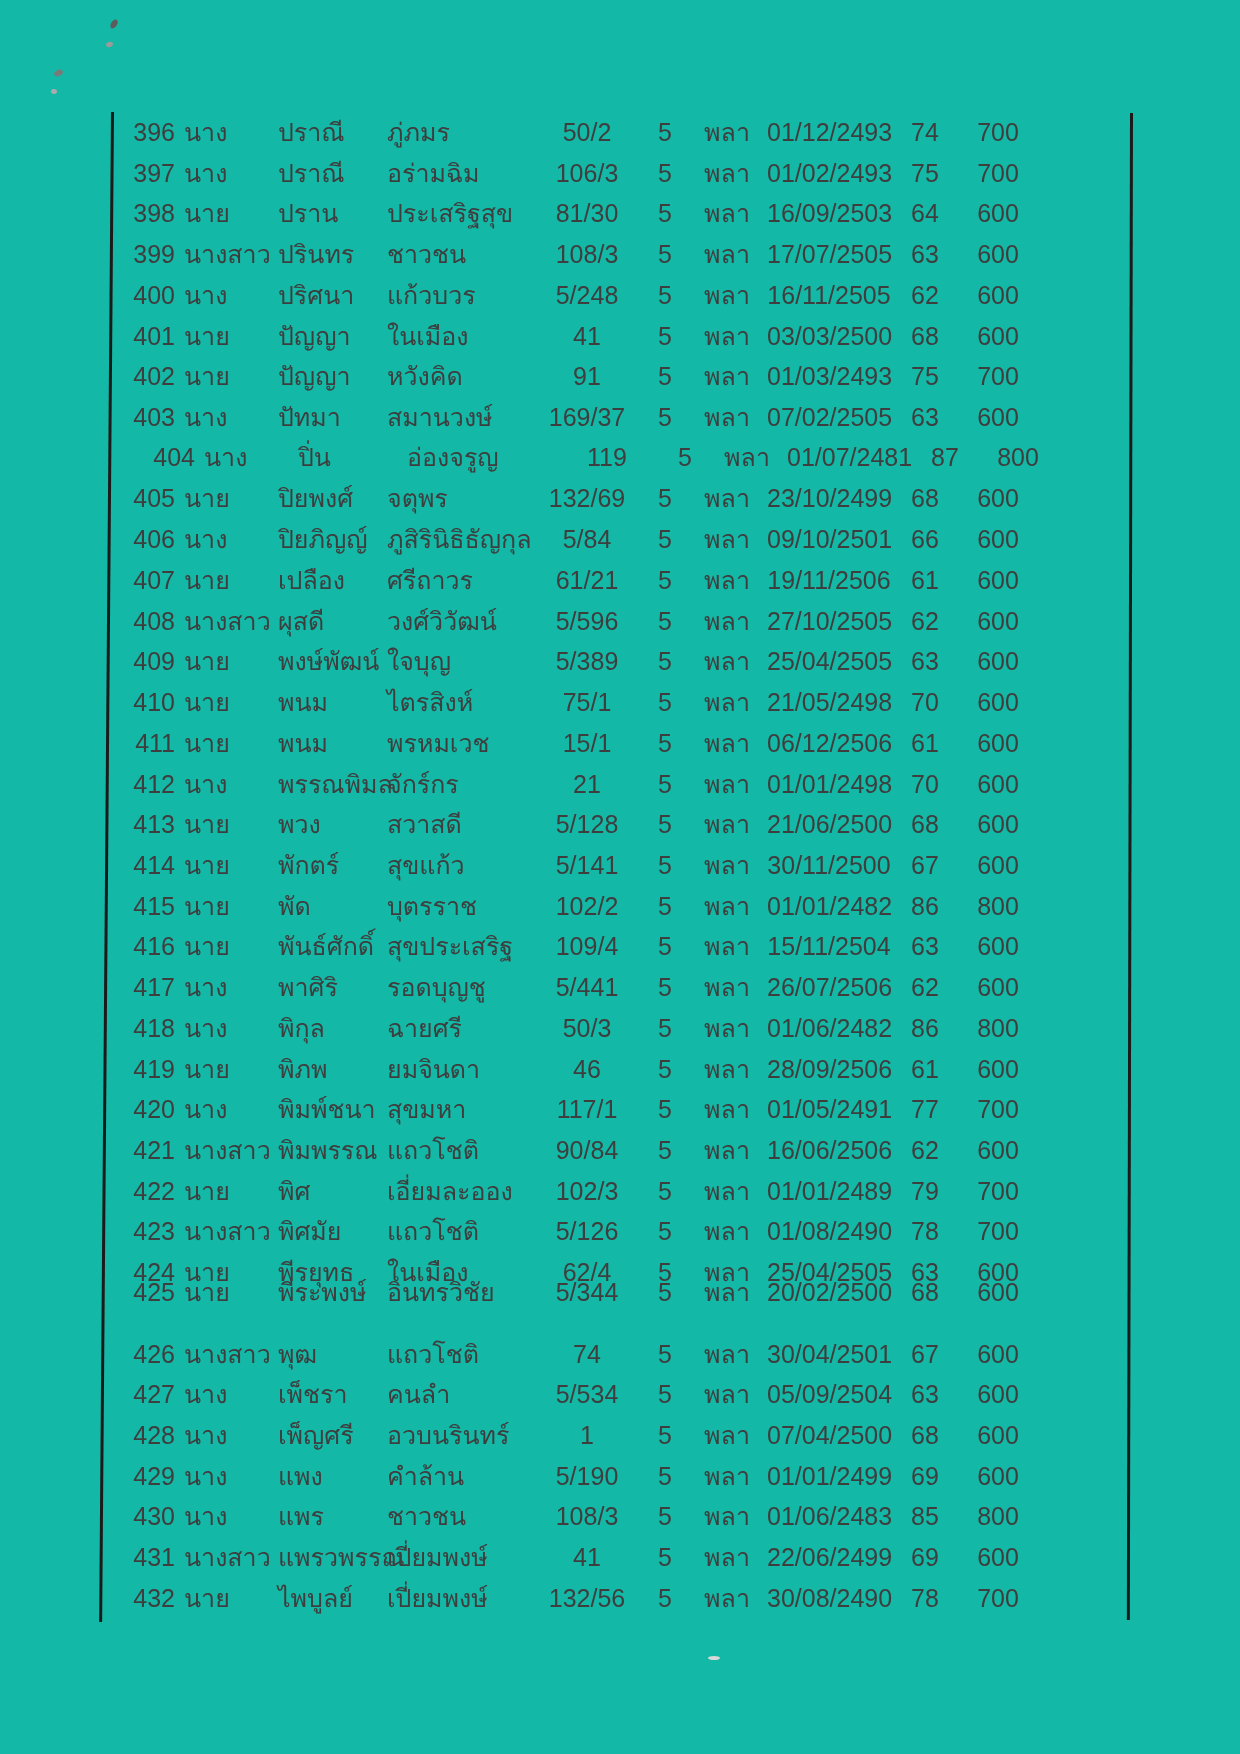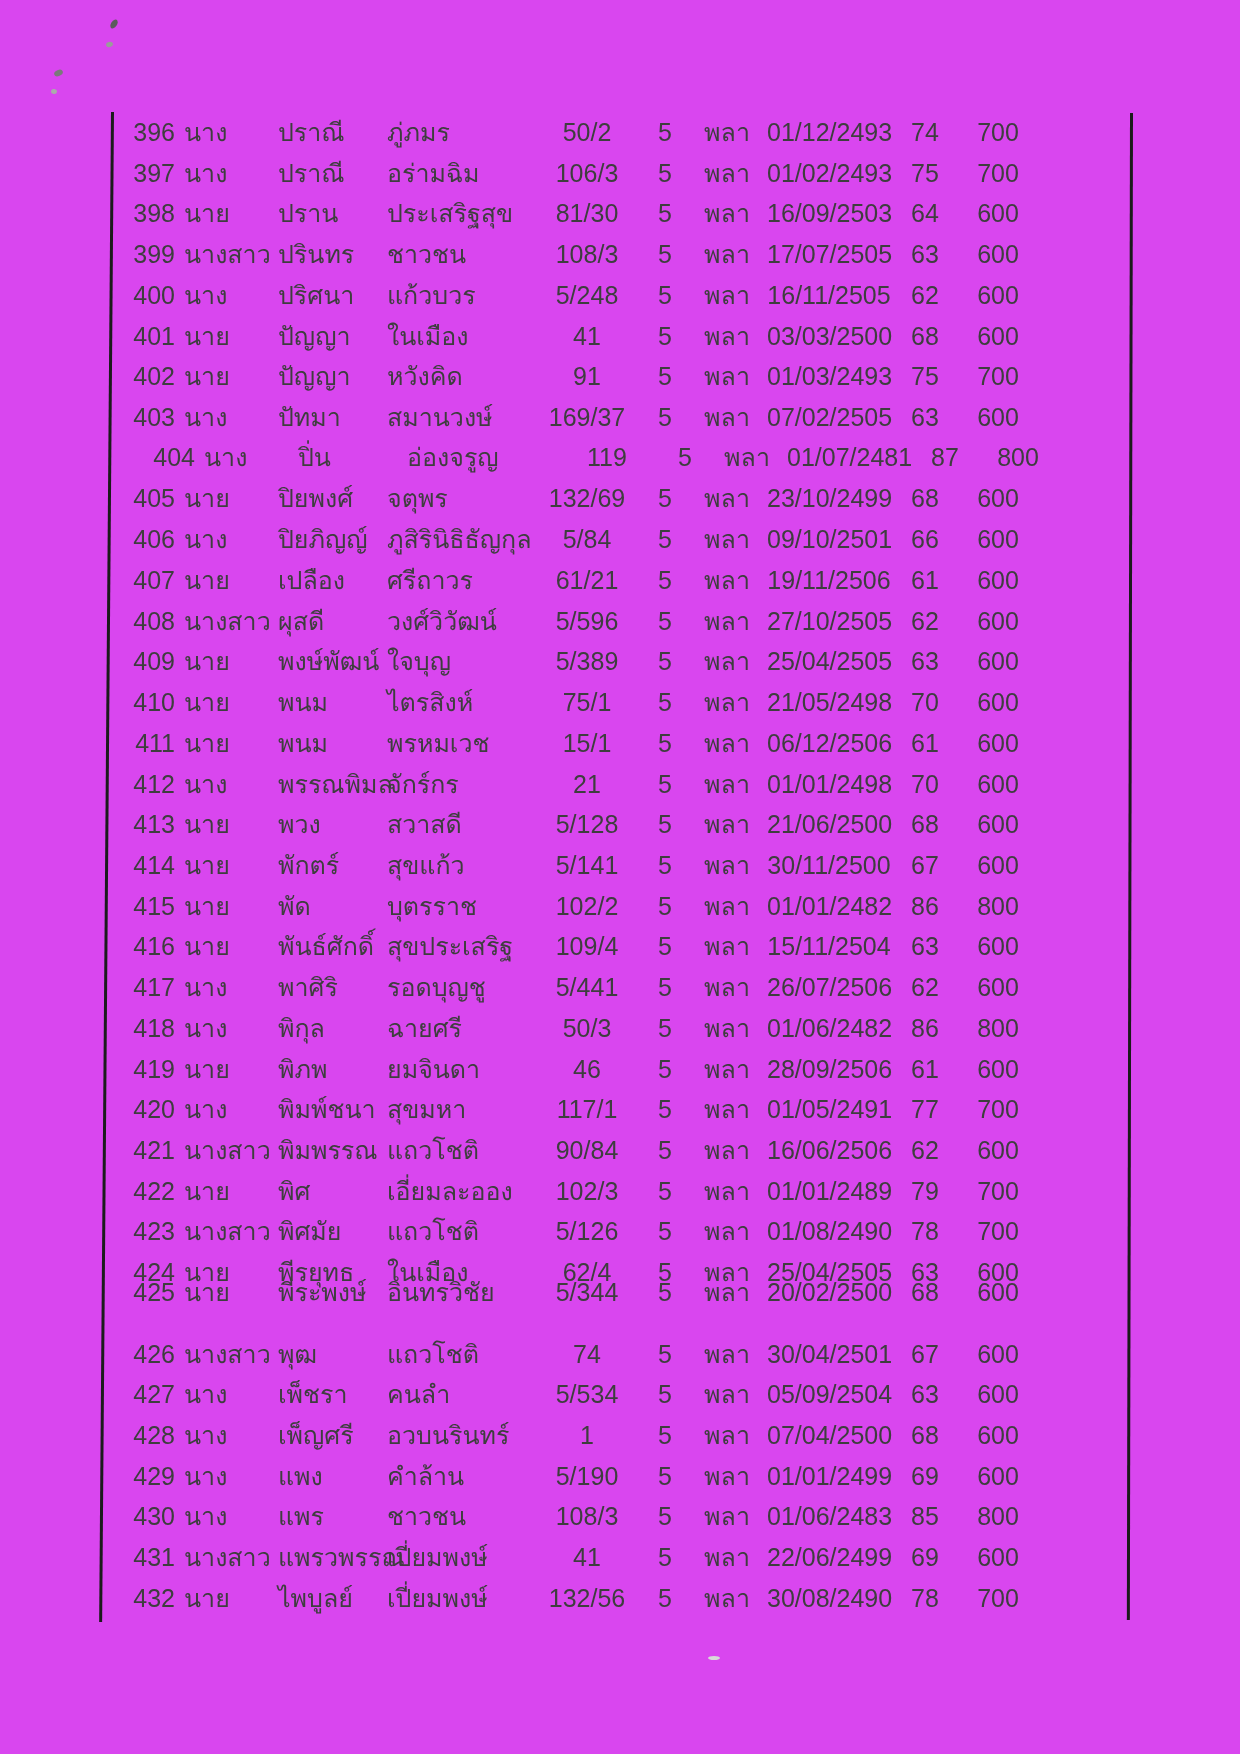--- a/index.html
+++ b/index.html
@@ -2,21 +2,21 @@
 <html><head>
 <meta charset="utf-8">
 <style>
   html,body{margin:0;padding:0;}
   body{background:#e8e8e8;}
   .page{
     position:relative;
     width:1240px;
     height:1754px;
     margin:0 auto;
-    background:#d946ef;
+    background:#14b8a6;
     overflow:hidden;
     font-family:"Liberation Sans","DejaVu Sans",sans-serif;
     color:#3e3e3e;
   }
   .vline{
     position:absolute;
     width:3px;
     background:#1b1b1b;
   }
   .vline.left{

